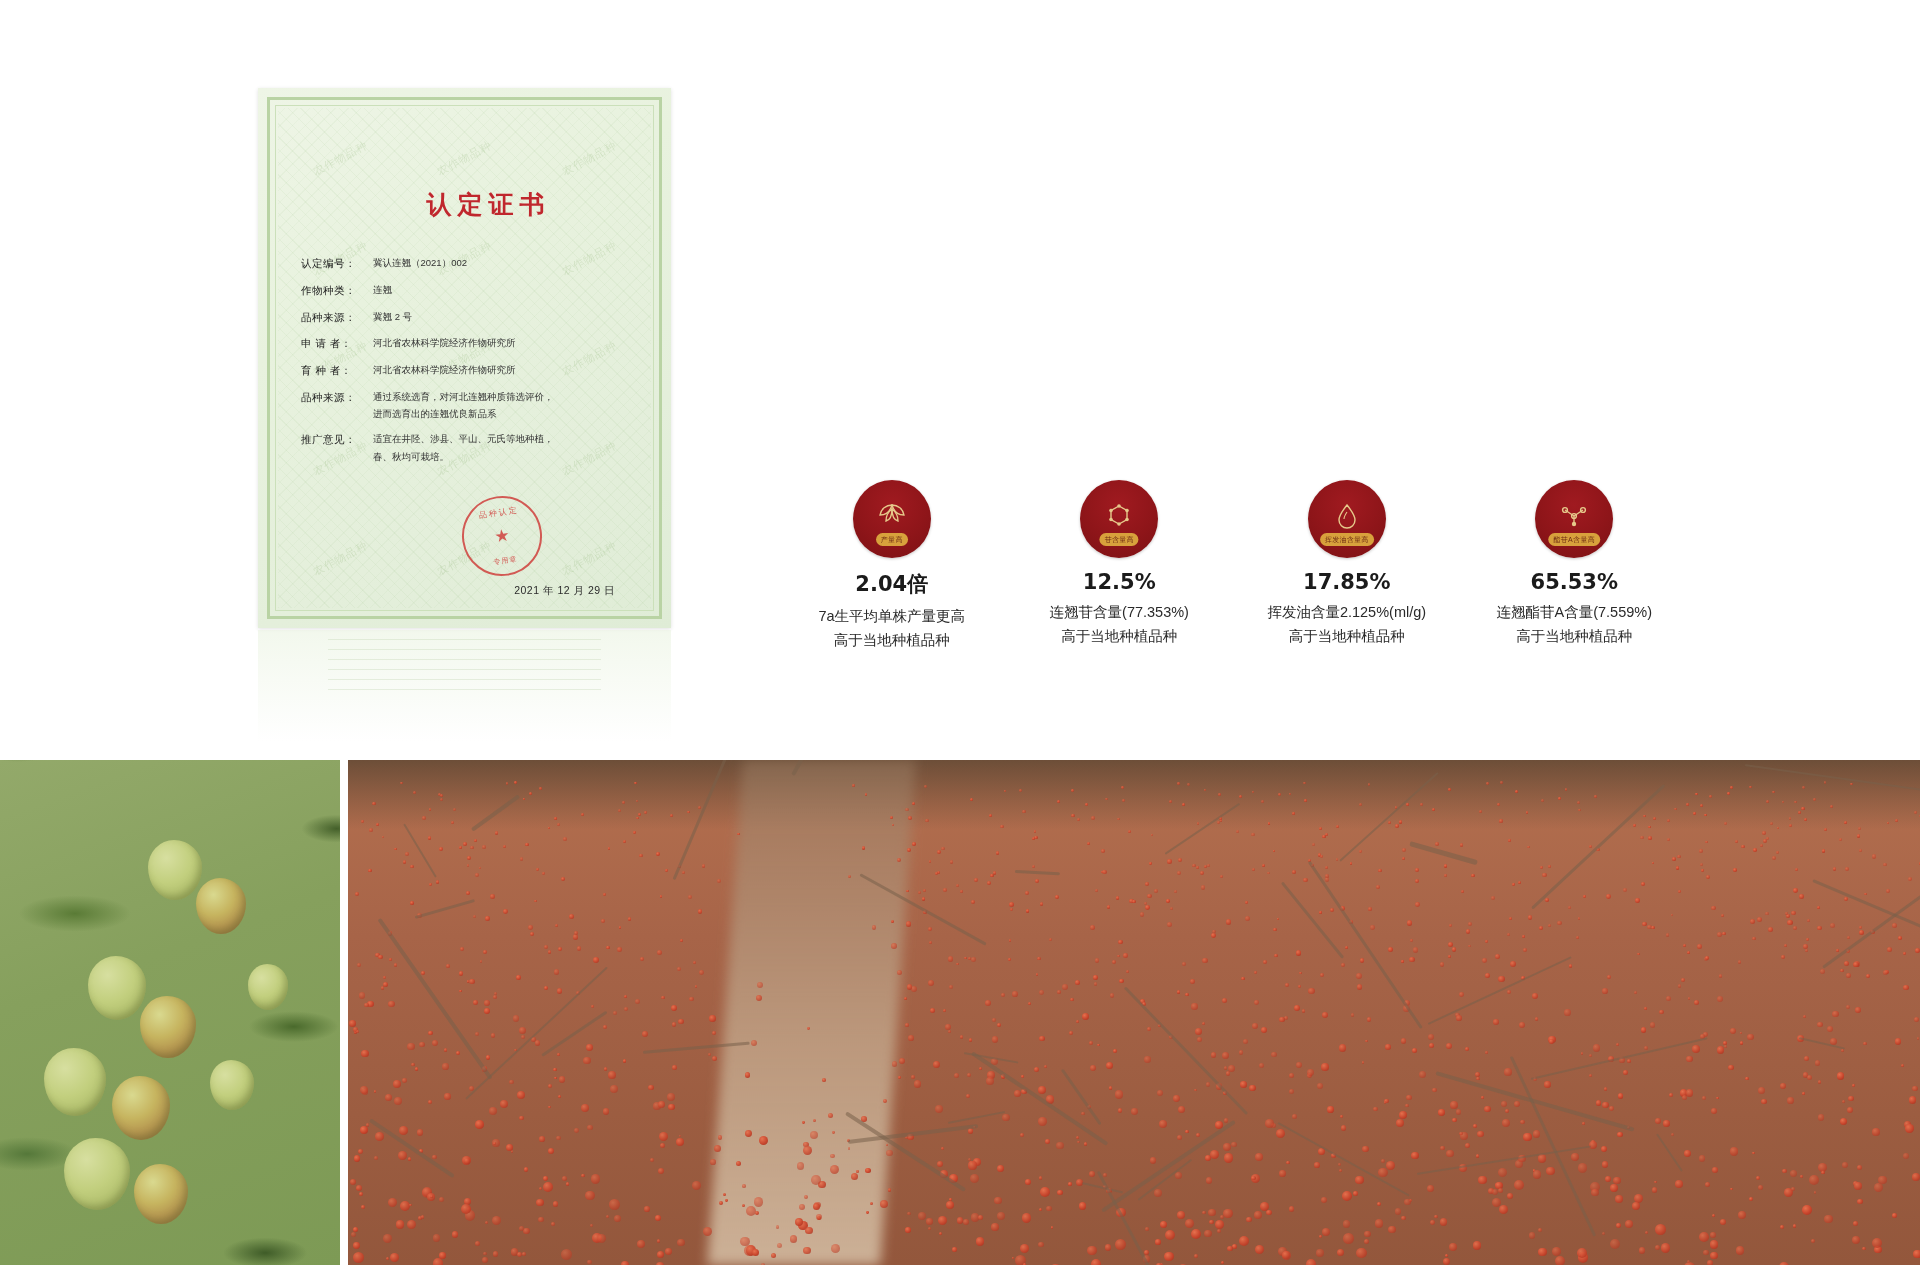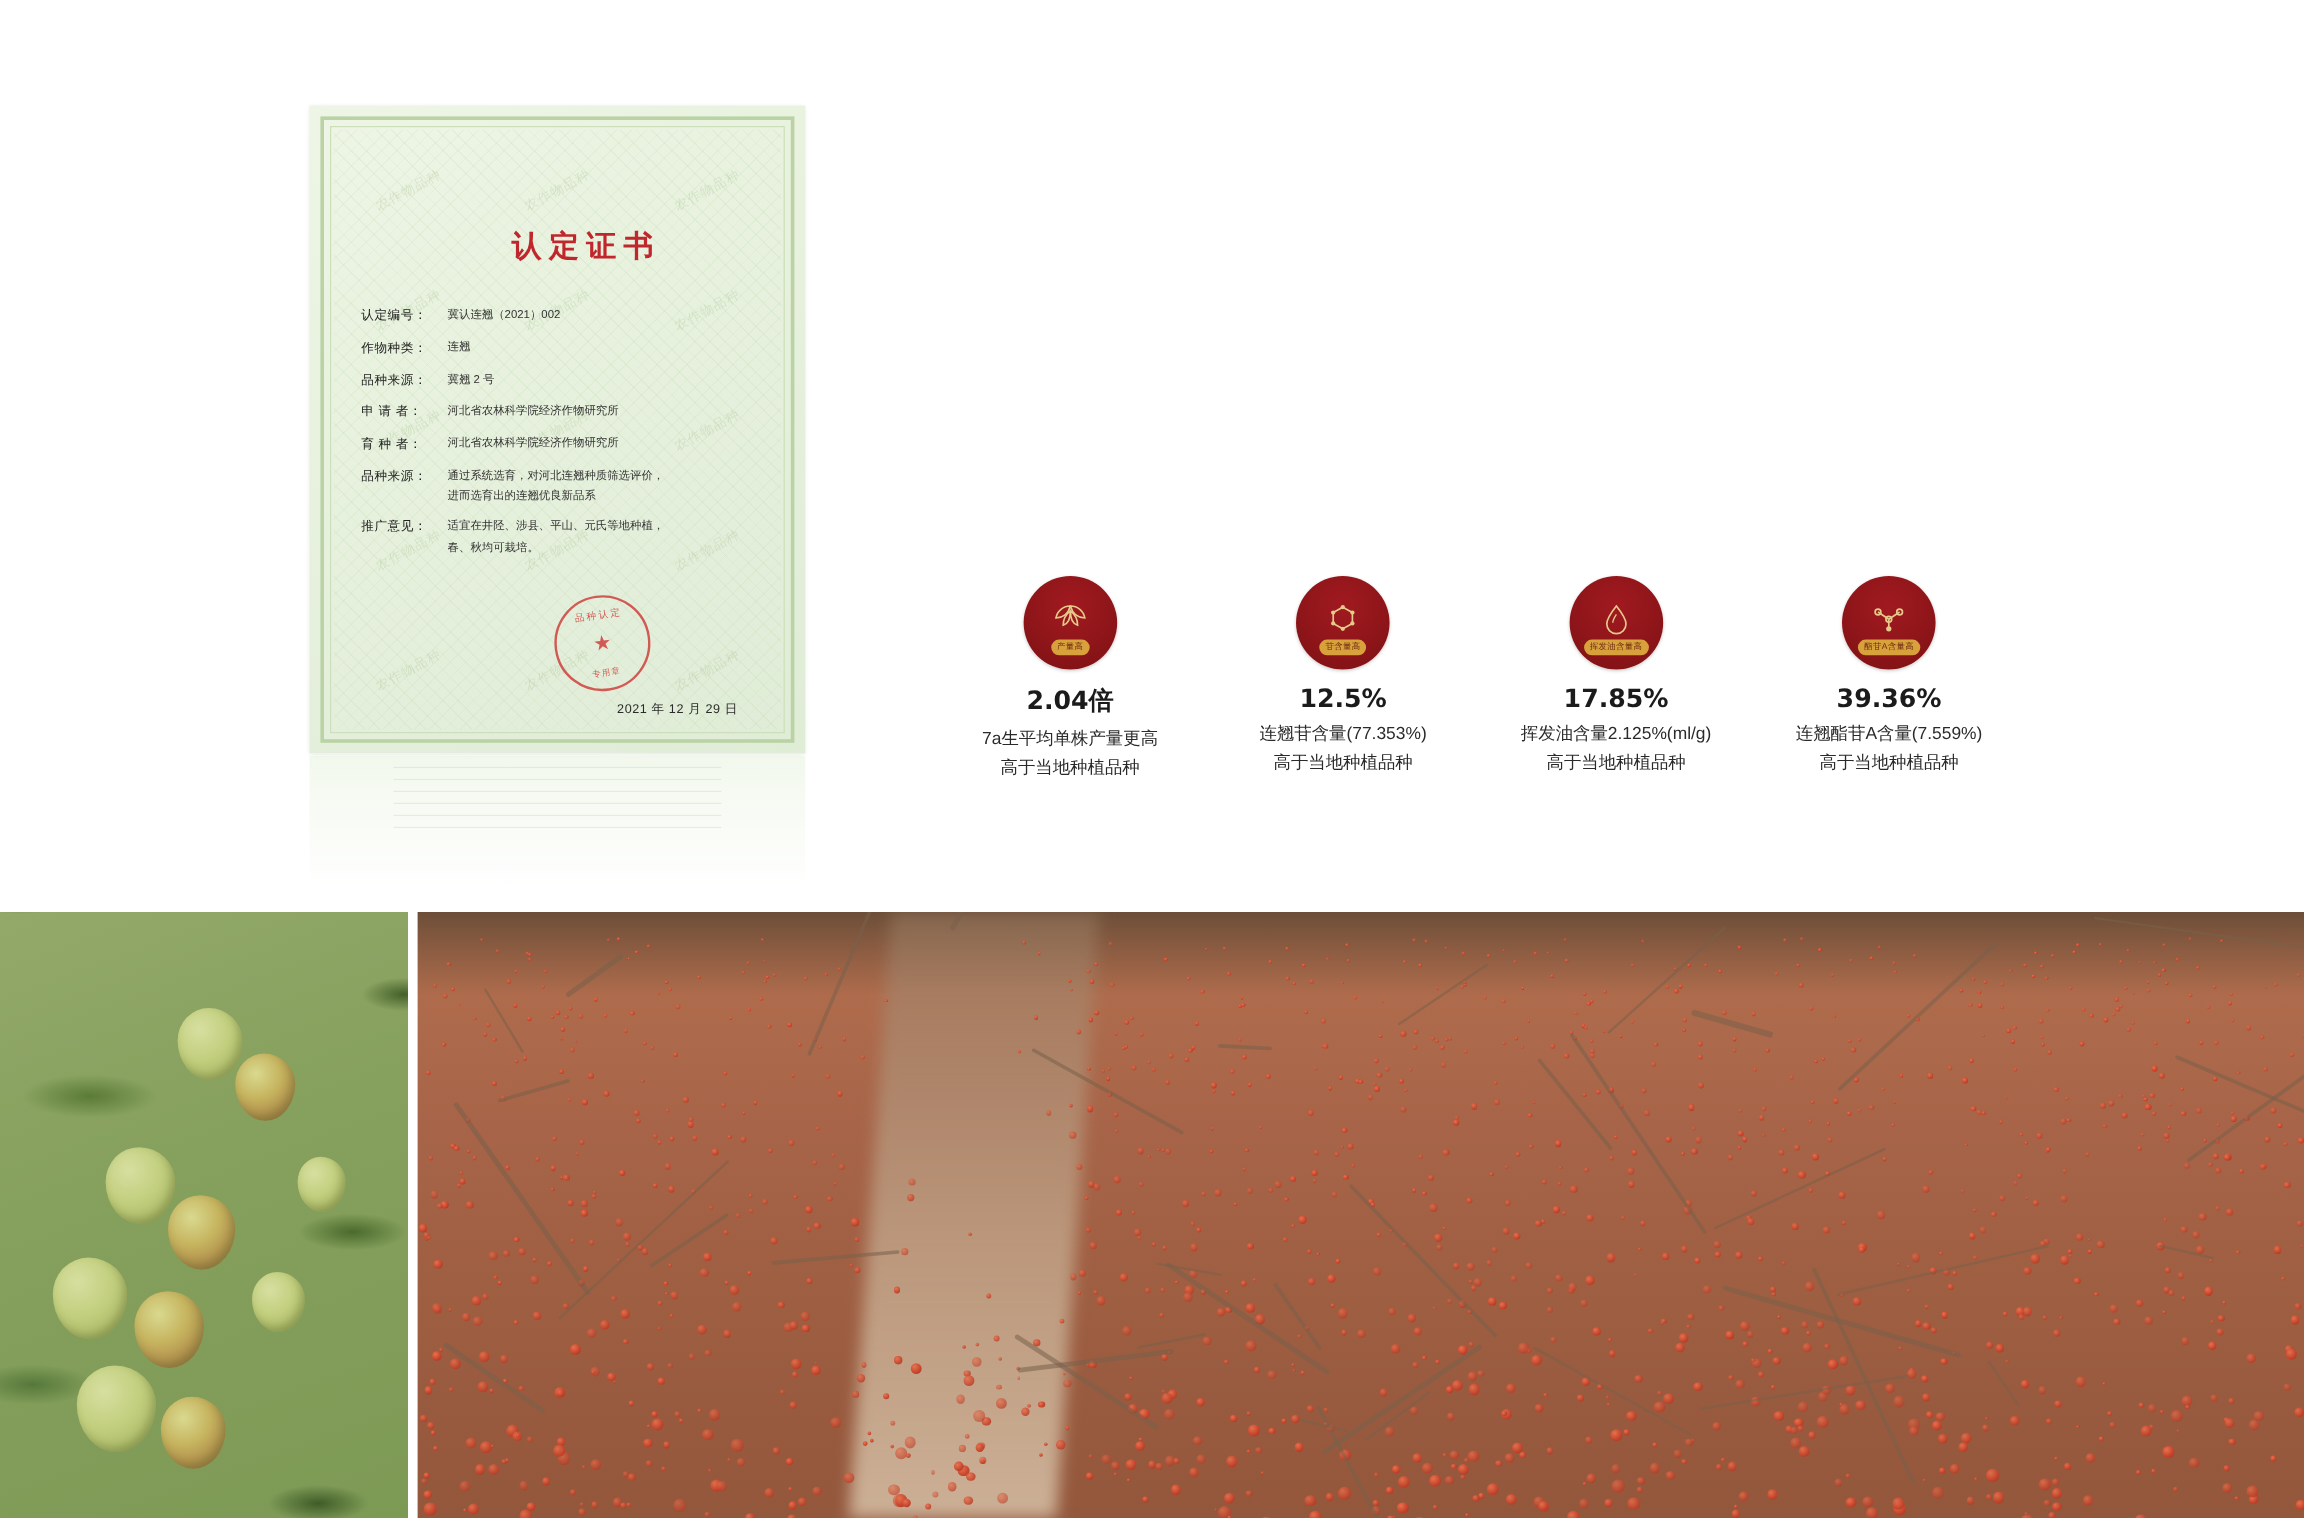--- a/index.html
+++ b/index.html
@@ -497,21 +497,21 @@
           <line x1="7" y1="8" x2="16" y2="14" stroke="#e6c98b" stroke-width="1.4"></line>
           <line x1="16" y1="14" x2="25" y2="8" stroke="#e6c98b" stroke-width="1.4"></line>
           <line x1="16" y1="14" x2="16" y2="22" stroke="#e6c98b" stroke-width="1.4"></line>
           <circle cx="7" cy="8" r="2.4" fill="none" stroke="#e6c98b" stroke-width="1.4"></circle>
           <circle cx="25" cy="8" r="2.4" fill="none" stroke="#e6c98b" stroke-width="1.4"></circle>
           <circle cx="16" cy="14" r="2.4" fill="none" stroke="#e6c98b" stroke-width="1.4"></circle>
           <circle cx="16" cy="22" r="2.2" fill="#e6c98b"></circle>
         </svg>
         <span class="badge-tag">酯苷A含量高</span>
       </div>
-      <div class="stat-value">39.36%</div>
+      <div class="stat-value">65.53%</div>
       <div class="stat-desc">连翘酯苷A含量(7.559%)</div>
       <div class="stat-desc">高于当地种植品种</div>
     </div>
 
   </div>
 </div>
 
 <div class="photos">
 
   <div class="photo-left leafy" title="绿色未成熟果实挂枝特写">

